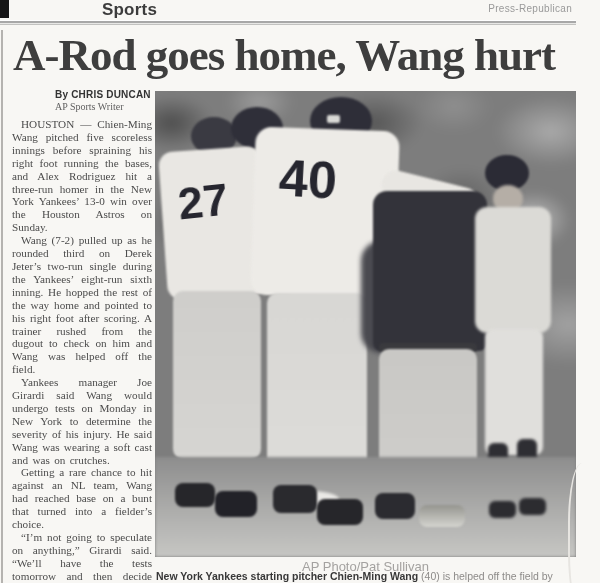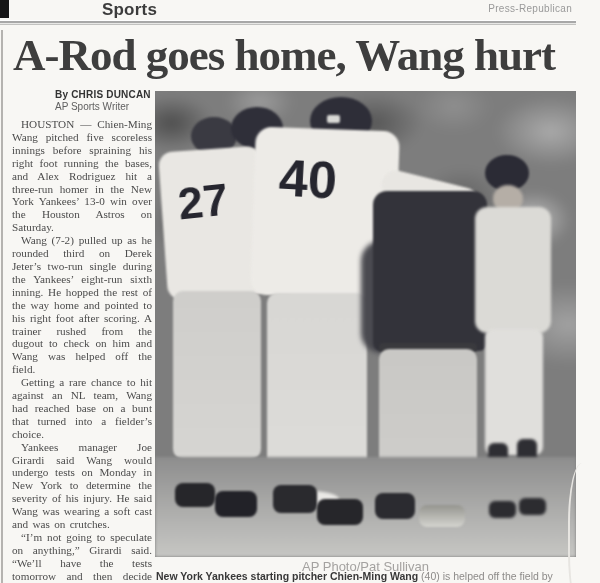--- a/index.html
+++ b/index.html
@@ -28,21 +28,21 @@
   }
   .left-vline{position:absolute;left:1px;top:30px;bottom:0;width:2px;background:#b5b3b0;}
   
   .headline{
     position:absolute;left:13px;top:29px;width:584px;height:58px;
     font-size:45px;font-weight:bold;color:#3e3e3e;
     letter-spacing:-1px;white-space:nowrap;overflow:hidden;
   }
   .byline{position:absolute;left:15px;top:89px;font-family:"Liberation Sans",sans-serif;margin-left:40px;}
   .byline .author{font-size:10px;font-weight:bold;color:#333;letter-spacing:.2px;}
-  .byline .role{font-size:10px;color:#606060;margin-top:1px;}
+  .byline .role{font-size:10px;color:#606060;margin-top:1px;font-family:Liberation Serif, serif;}
   
   .article-col{
     position:absolute;left:12px;top:118px;width:140px;height:465px;
     overflow:hidden;color:#4b4b4b;
     font-size:11.2px;line-height:12.9px;text-align:justify;
     word-spacing:1.5px;
   }
   .article-col p{margin:0;text-indent:9px;}
   
   .photo{
@@ -109,24 +109,24 @@
   <div class="top-rule"></div>
   <div class="left-vline"></div>
 
   <div class="headline">A-Rod goes home, Wang hurt</div>
   <div class="byline">
     <div class="author">By CHRIS DUNCAN</div>
     <div class="role">AP Sports Writer</div>
   </div>
 
   <div class="article-col">
-    <p>HOUSTON — Chien-Ming Wang pitched five scoreless innings before spraining his right foot running the bases, and Alex Rodriguez hit a three-run homer in the New York Yankees’ 13-0 win over the Houston Astros on Saturday.</p>
+    <p>HOUSTON — Chien-Ming Wang pitched five scoreless innings before spraining his right foot running the bases, and Alex Rodriguez hit a three-run homer in the New York Yankees’ 13-0 win over the Houston Astros on Sunday.</p>
     <p>Wang (7-2) pulled up as he rounded third on Derek Jeter’s two-run single during the Yankees’ eight-run sixth inning. He hopped the rest of the way home and pointed to his right foot after scoring. A trainer rushed from the dugout to check on him and Wang was helped off the field.</p>
+    <p>Yankees manager Joe Girardi said Wang would undergo tests on Monday in New York to determine the severity of his injury. He said Wang was wearing a soft cast and was on crutches.</p>
     <p>Getting a rare chance to hit against an NL team, Wang had reached base on a bunt that turned into a fielder’s choice.</p>
-    <p>Yankees manager Joe Girardi said Wang would undergo tests on Monday in New York to determine the severity of his injury. He said Wang was wearing a soft cast and was on crutches.</p>
     <p>“I’m not going to speculate on anything,” Girardi said. “We’ll have the tests tomorrow and then decide what the best plan of action is.”</p>
 
   </div>
 
   <div class="photo">
     <div class="crowd"></div>
 
     <div class="shape blur1" style="left:36px;top:26px;width:46px;height:38px;background:#3a3a42;border-radius:50%;"></div>
     <div class="shape blur1" style="left:76px;top:16px;width:52px;height:42px;background:#2f2f39;border-radius:50%;"></div>
     <div class="shape blur1 pinstripe" style="left:8px;top:58px;width:102px;height:148px;background:#e9e7e3;border-radius:14px;transform:rotate(-4deg);"></div>

